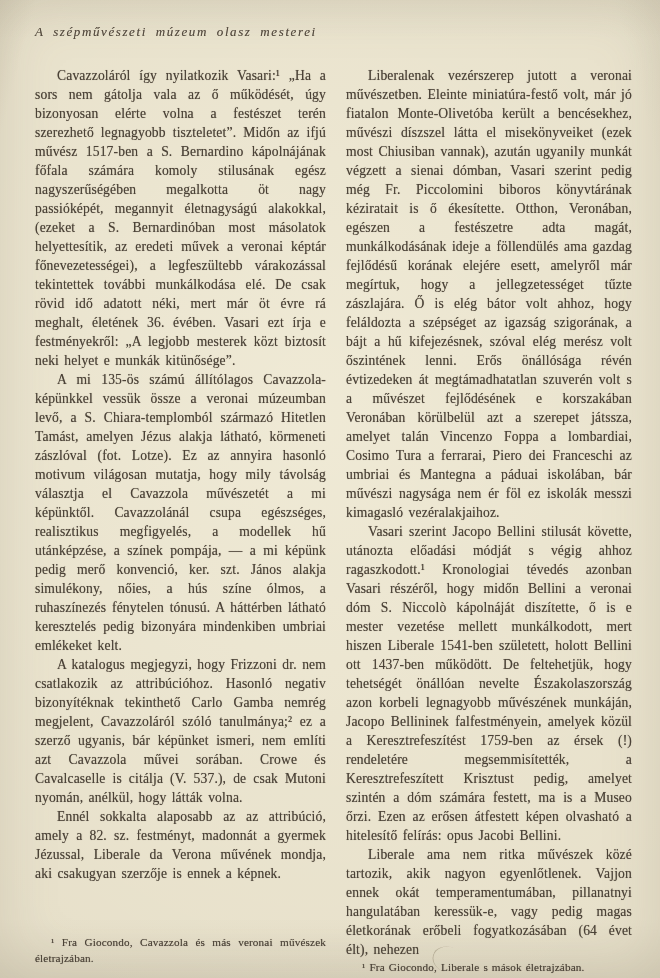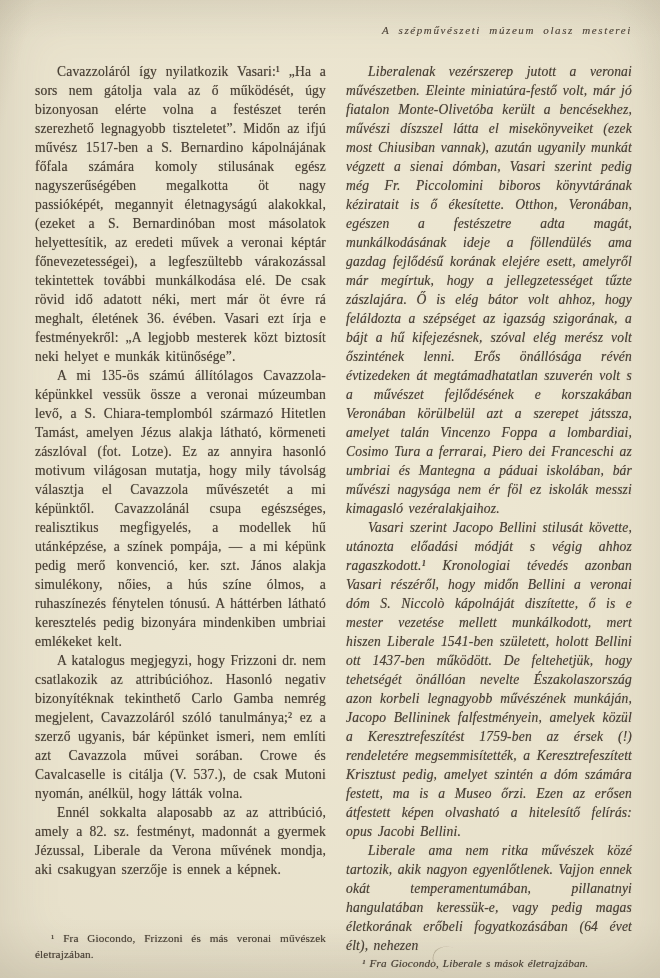--- a/index.html
+++ b/index.html
@@ -16,23 +16,23 @@
       linear-gradient(105deg, rgba(160,152,130,0.18) 0%, rgba(0,0,0,0) 4%),
       linear-gradient(255deg, rgba(160,152,130,0.10) 0%, rgba(0,0,0,0) 5%),
       linear-gradient(180deg, rgba(170,162,140,0.10) 0%, rgba(0,0,0,0) 4%, rgba(0,0,0,0) 94%, rgba(150,142,120,0.14) 100%),
       #e7e0ca;
     box-shadow: inset 0 0 60px rgba(120,110,88,0.18);
     color:#4b4237;
     box-sizing:border-box;
     padding:24px 28px 0 35px;
   }
   .running-head{
-    text-align:right;
+    text-align:left;
     font-style:italic;
-    font-size:11px;
+    font-size:13px;
     letter-spacing:1.6px;
     word-spacing:4px;
     color:#564c40;
     margin-bottom:26px;
     text-shadow:0 0 0.6px rgba(86,76,64,0.55);
   }
   .columns{
     display:flex;
     gap:20px;
     height:900px;
@@ -41,21 +41,21 @@
     display:flex;
     flex-direction:column;
     font-size:13.6px;
     line-height:19px;
     text-align:justify;
     word-spacing:1.8px;
     letter-spacing:0.15px;
     text-shadow:0 0 0.7px rgba(75,66,55,0.6);
   }
   .col-left{width:291px;}
-  .col-right{width:286px;font-style:italic;}
+  .col-right{width:286px;}
   .col p{
     margin:0;
     text-indent:22px;
   }
   .footnotes{
     margin-top:auto;
     font-size:11.2px;
     line-height:16px;
     word-spacing:1px;
   }
@@ -91,21 +91,21 @@
   <div class="running-head">A szépművészeti múzeum olasz mesterei</div>
 
   <div class="columns">
 
     <div class="col col-left">
       <p>Cavazzoláról így nyilatkozik Vasari:¹ „Ha a sors nem gátolja vala az ő működését, úgy bizonyosan elérte volna a festészet terén szerezhető legnagyobb tiszteletet”. Midőn az ifjú művész 1517-ben a S. Bernardino kápolnájának főfala számára komoly stilusának egész nagyszerűségében megalkotta öt nagy passióképét, megannyit életnagyságú alakokkal, (ezeket a S. Bernardinóban most másolatok helyettesítik, az eredeti művek a veronai képtár főnevezetességei), a legfeszültebb várakozással tekintettek további munkálkodása elé. De csak rövid idő adatott néki, mert már öt évre rá meghalt, életének 36. évében. Vasari ezt írja e festményekről: „A legjobb mesterek közt biztosít neki helyet e munkák kitünősége”.</p>
       <p>A mi 135-ös számú állítólagos Cavazzola-képünkkel vessük össze a veronai múzeumban levő, a S. Chiara-templomból származó Hitetlen Tamást, amelyen Jézus alakja látható, körmeneti zászlóval (fot. Lotze). Ez az annyira hasonló motivum világosan mutatja, hogy mily távolság választja el Cavazzola művészetét a mi képünktől. Cavazzolánál csupa egészséges, realisztikus megfigyelés, a modellek hű utánképzése, a színek pompája, — a mi képünk pedig merő konvenció, ker. szt. János alakja simulékony, nőies, a hús színe ólmos, a ruhaszínezés fénytelen tónusú. A háttérben látható keresztelés pedig bizonyára mindenkiben umbriai emlékeket kelt.</p>
       <p>A katalogus megjegyzi, hogy Frizzoni dr. nem csatlakozik az attribúcióhoz. Hasonló negativ bizonyítéknak tekinthető Carlo Gamba nemrég megjelent, Cavazzoláról szóló tanulmánya;² ez a szerző ugyanis, bár képünket ismeri, nem említi azt Cavazzola művei sorában. Crowe és Cavalcaselle is citálja (V. 537.), de csak Mutoni nyomán, anélkül, hogy látták volna.</p>
       <p>Ennél sokkalta alaposabb az az attribúció, amely a 82. sz. festményt, madonnát a gyermek Jézussal, Liberale da Verona művének mondja, aki csakugyan szerzője is ennek a képnek.</p>
       <div class="footnotes">
-        <p>¹ Fra Giocondo, Frizzoni és más veronai művészek életrajzában.</p>
+        <p>¹ Fra Giocondo, Cavazzola és más veronai művészek életrajzában.</p>
       </div>
     </div>
 
     <div class="col col-right">
       <p>Liberalenak vezérszerep jutott a veronai művészetben. Eleinte miniatúra-festő volt, már jó fiatalon Monte-Olivetóba került a bencésekhez, művészi díszszel látta el misekönyveiket (ezek most Chiusiban vannak), azután ugyanily munkát végzett a sienai dómban, Vasari szerint pedig még Fr. Piccolomini biboros könyvtárának kéziratait is ő ékesítette. Otthon, Veronában, egészen a festészetre adta magát, munkálkodásának ideje a föllendülés ama gazdag fejlődésű korának elejére esett, amelyről már megírtuk, hogy a jellegzetességet tűzte zászlajára. Ő is elég bátor volt ahhoz, hogy feláldozta a szépséget az igazság szigorának, a bájt a hű kifejezésnek, szóval elég merész volt őszintének lenni. Erős önállósága révén évtizedeken át megtámadhatatlan szuverén volt s a művészet fejlődésének e korszakában Veronában körülbelül azt a szerepet játssza, amelyet talán Vincenzo Foppa a lombardiai, Cosimo Tura a ferrarai, Piero dei Franceschi az umbriai és Mantegna a páduai iskolában, bár művészi nagysága nem ér föl ez iskolák messzi kimagasló vezéralakjaihoz.</p>
       <p>Vasari szerint Jacopo Bellini stilusát követte, utánozta előadási módját s végig ahhoz ragaszkodott.¹ Kronologiai tévedés azonban Vasari részéről, hogy midőn Bellini a veronai dóm S. Niccolò kápolnáját diszítette, ő is e mester vezetése mellett munkálkodott, mert hiszen Liberale 1541-ben született, holott Bellini ott 1437-ben működött. De feltehetjük, hogy tehetségét önállóan nevelte Északolaszország azon korbeli legnagyobb művészének munkáján, Jacopo Bellininek falfestményein, amelyek közül a Keresztrefeszítést 1759-ben az érsek (!) rendeletére megsemmisítették, a Keresztrefeszített Krisztust pedig, amelyet szintén a dóm számára festett, ma is a Museo őrzi. Ezen az erősen átfestett képen olvasható a hitelesítő felírás: opus Jacobi Bellini.</p>
       <p>Liberale ama nem ritka művészek közé tartozik, akik nagyon egyenlőtlenek. Vajjon ennek okát temperamentumában, pillanatnyi hangulatában keressük-e, vagy pedig magas életkorának erőbeli fogyatkozásában (64 évet élt), nehezen</p>
       <div class="footnotes">
         <p>¹ Fra Giocondo, Liberale s mások életrajzában.</p>
       </div>

